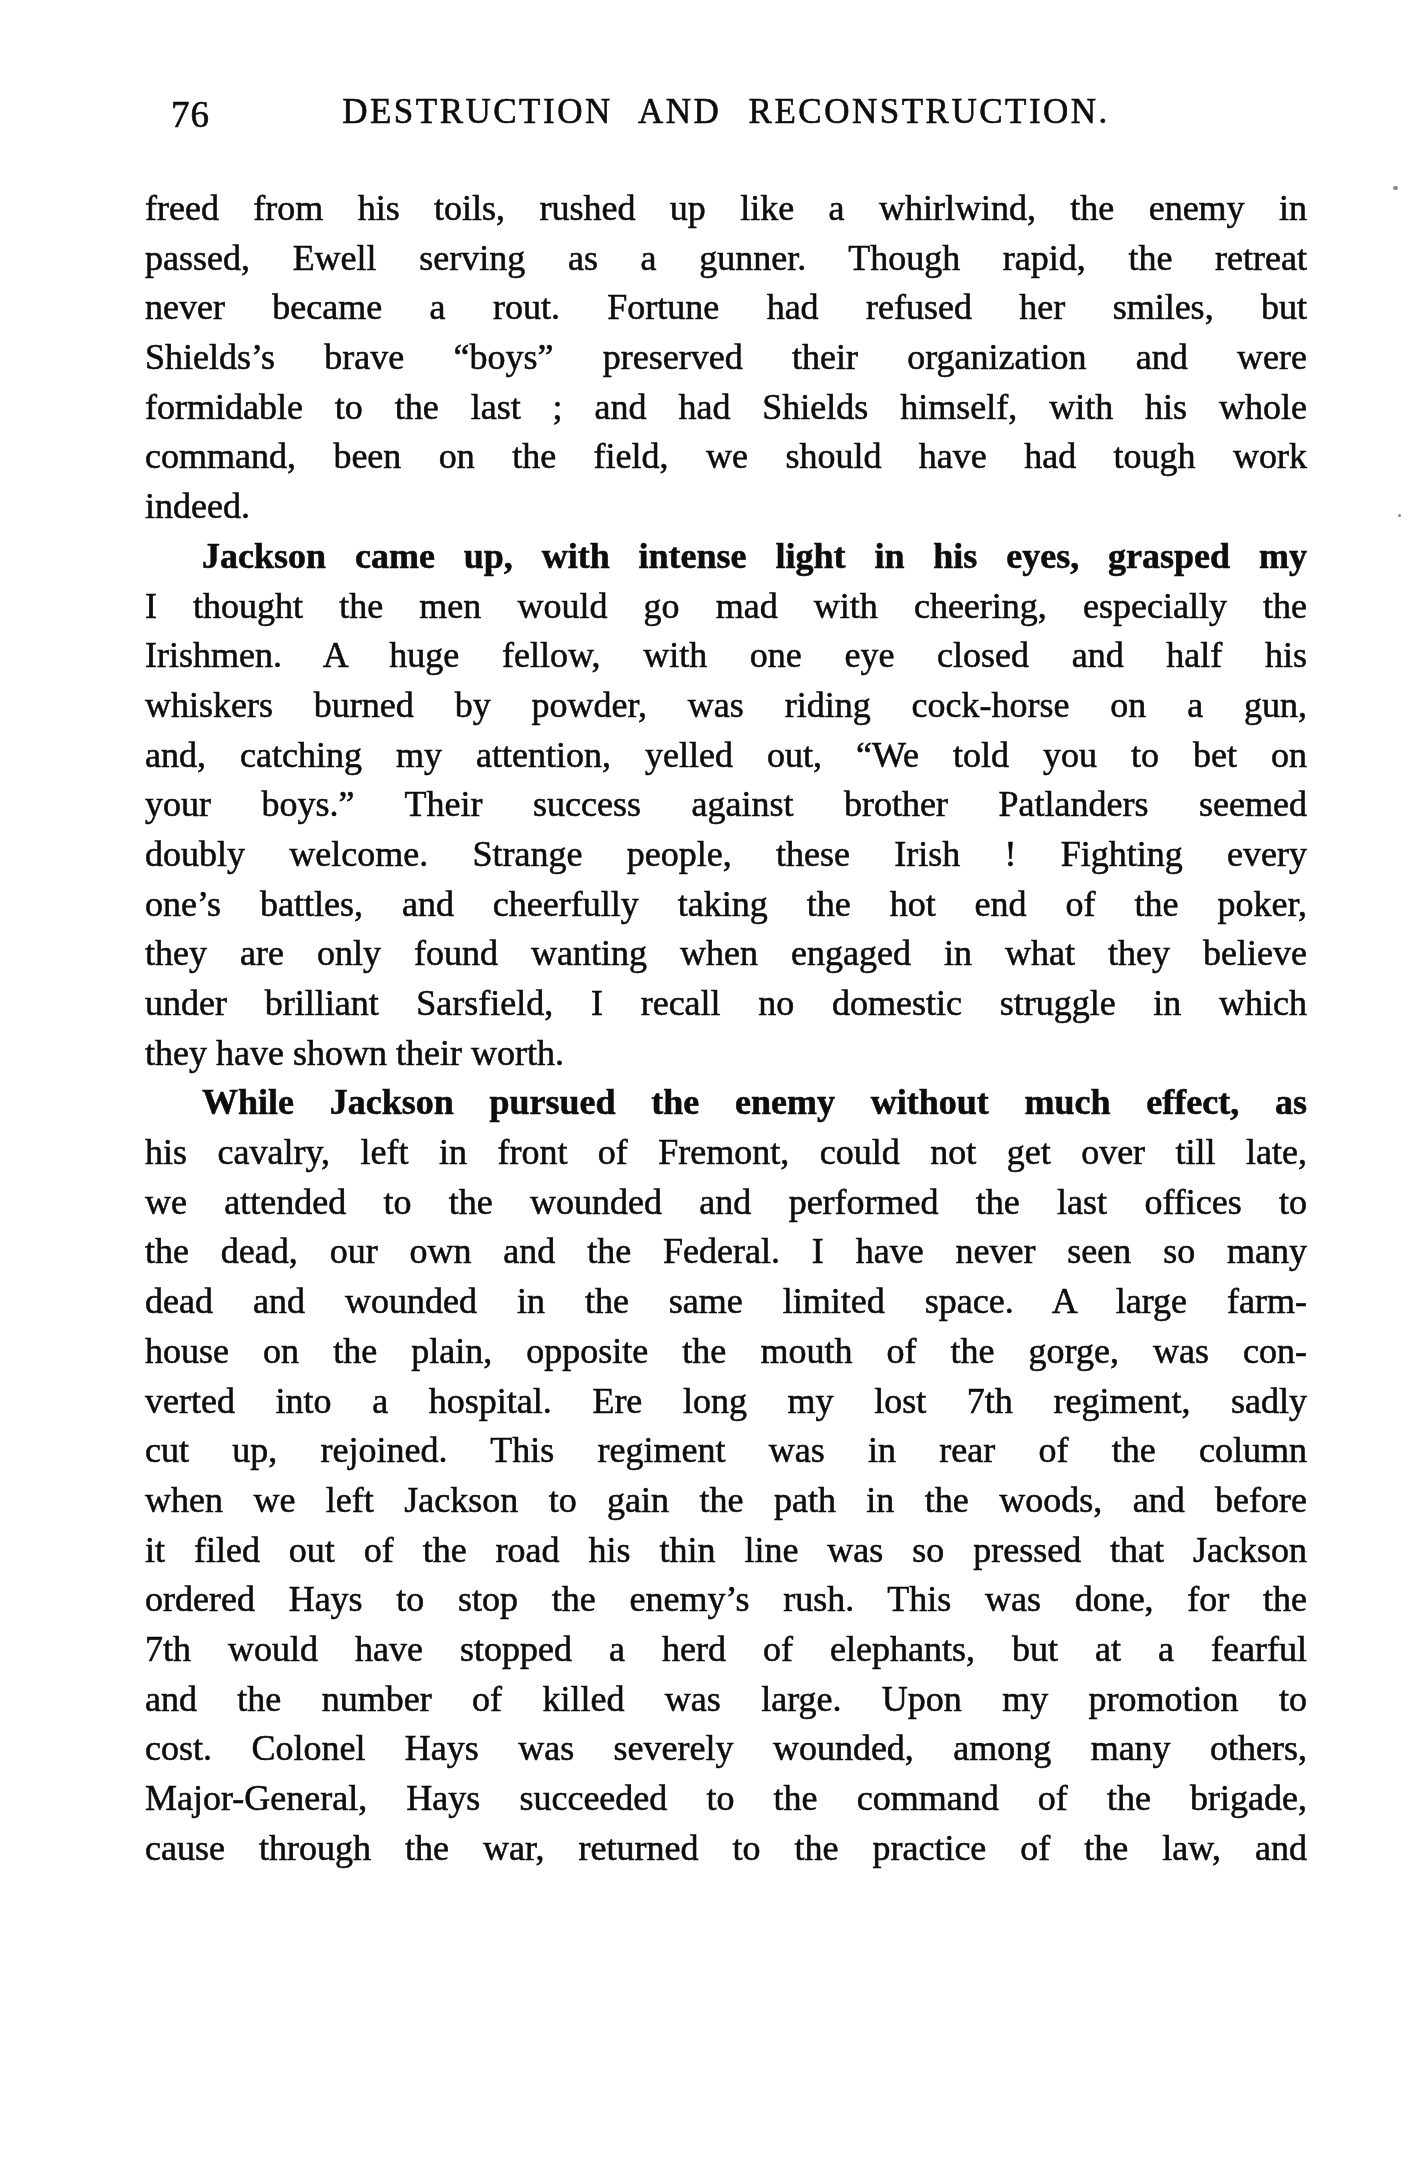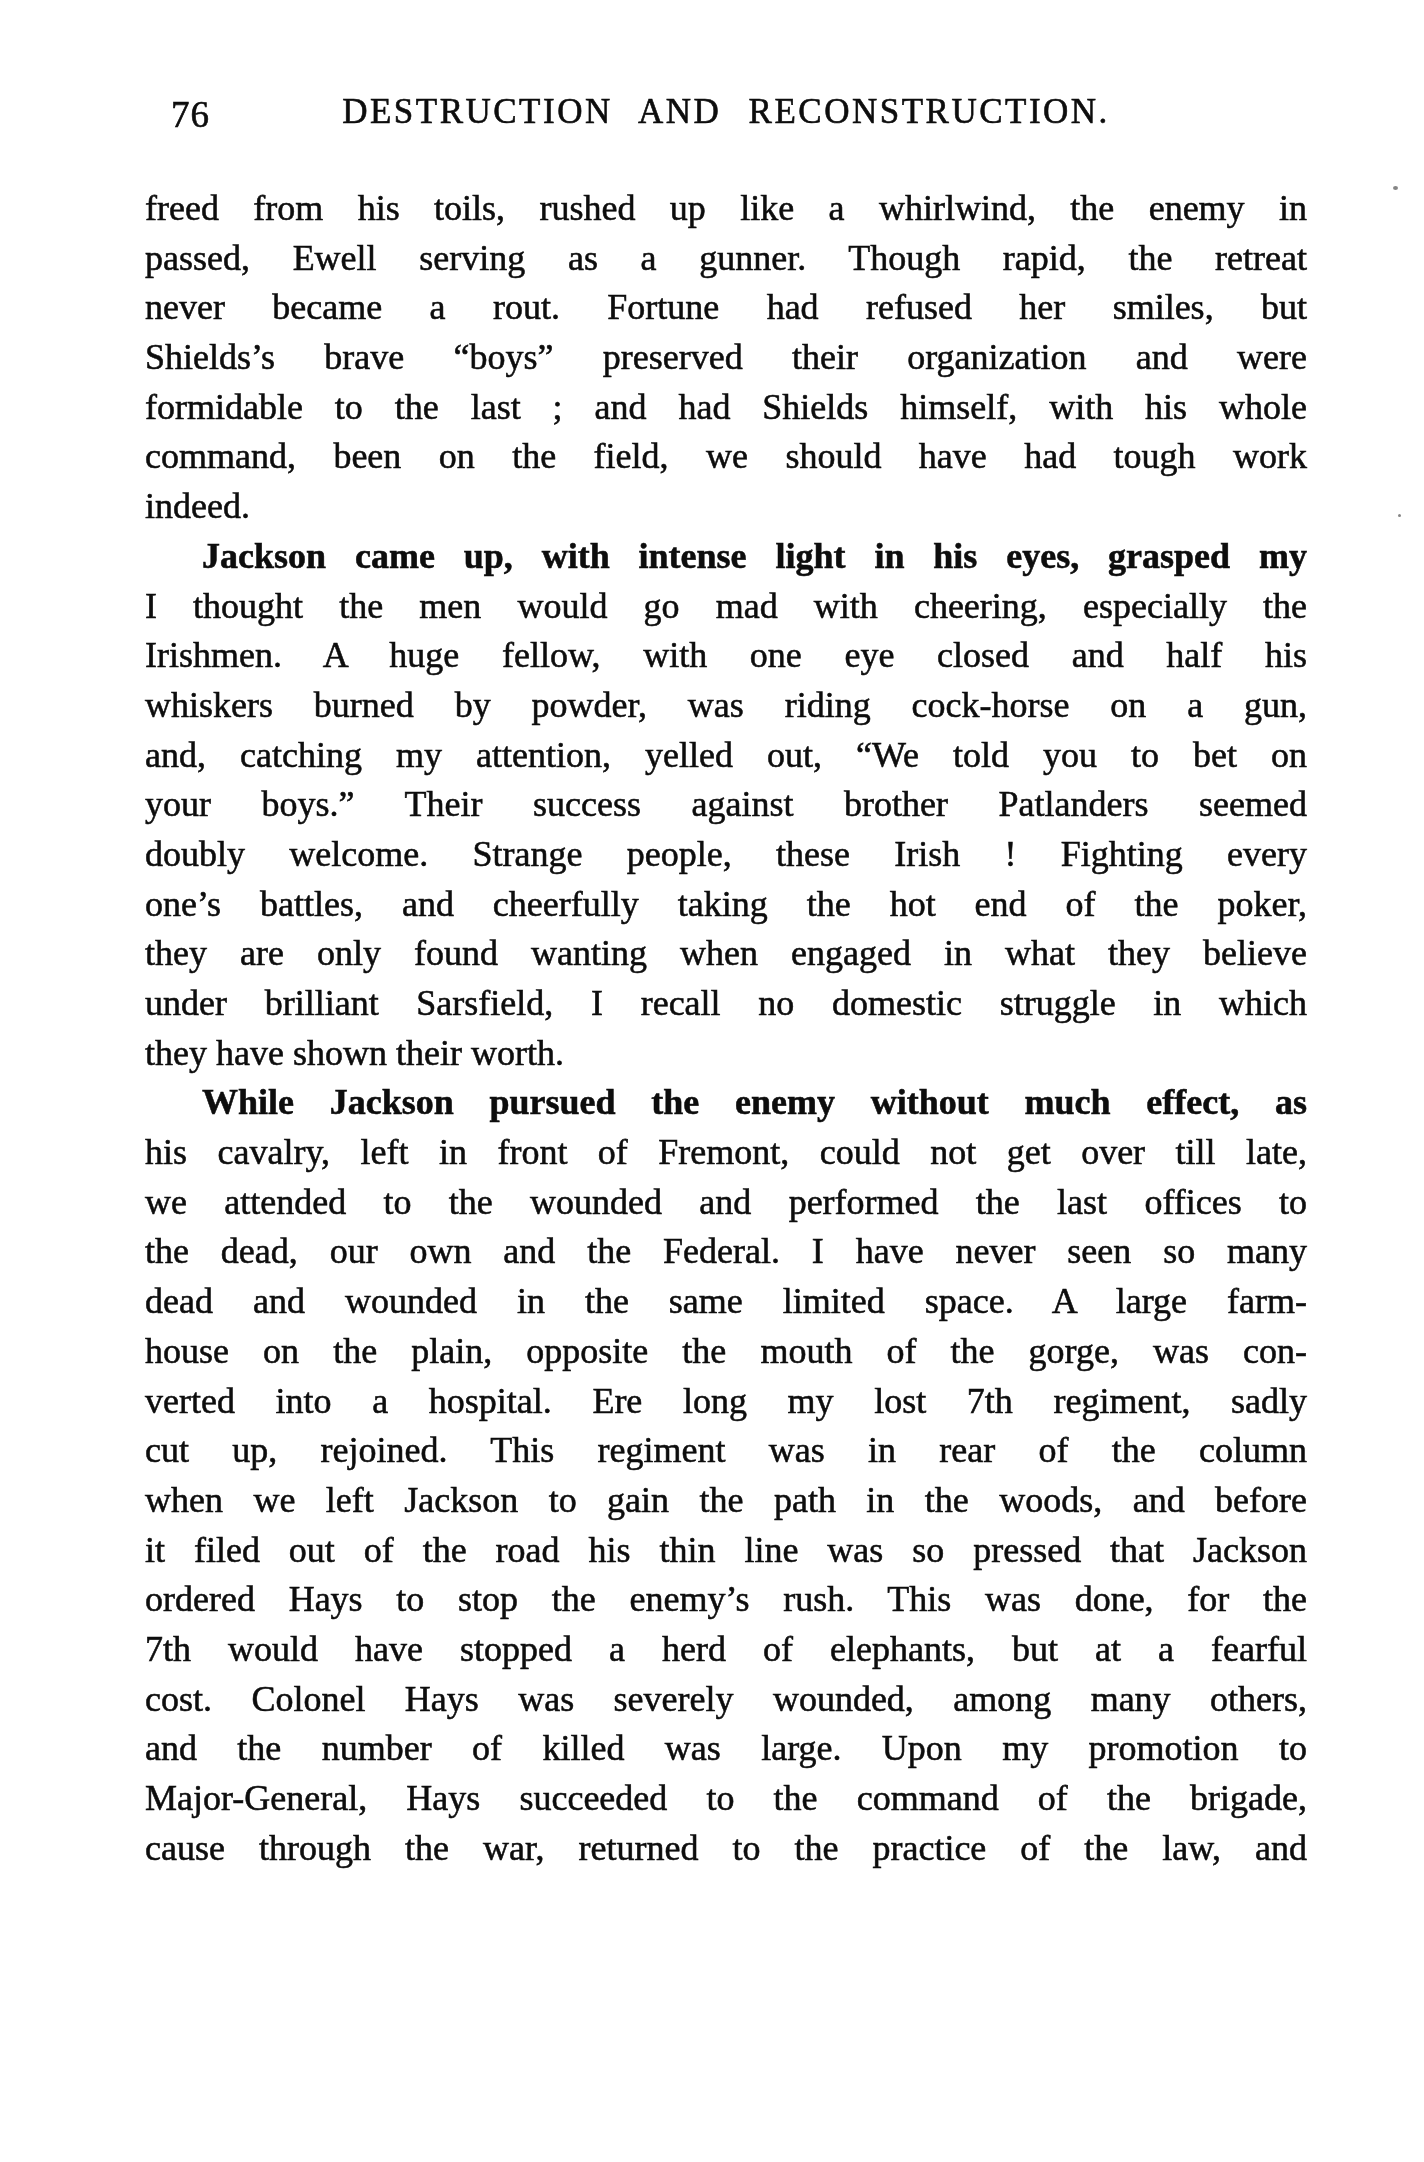--- a/index.html
+++ b/index.html
@@ -95,21 +95,21 @@
       <div class="line">we attended to the wounded and performed the last offices to</div>
       <div class="line">the dead, our own and the Federal.  I have never seen so many</div>
       <div class="line">dead and wounded in the same limited space.  A large farm-</div>
       <div class="line">house on the plain, opposite the mouth of the gorge, was con-</div>
       <div class="line">verted into a hospital.  Ere long my lost 7th regiment, sadly</div>
       <div class="line">cut up, rejoined.  This regiment was in rear of the column</div>
       <div class="line">when we left Jackson to gain the path in the woods, and before</div>
       <div class="line">it filed out of the road his thin line was so pressed that Jackson</div>
       <div class="line">ordered Hays to stop the enemy’s rush.  This was done, for the</div>
       <div class="line">7th would have stopped a herd of elephants, but at a fearful</div>
+      <div class="line">and the number of killed was large.  Upon my promotion to</div>
       <div class="line">cost.  Colonel Hays was severely wounded, among many others,</div>
-      <div class="line">and the number of killed was large.  Upon my promotion to</div>
       <div class="line">Major-General, Hays succeeded to the command of the brigade,</div>
       <div class="line">cause through the war, returned to the practice of the law, and</div>
     </main>
 
   <div class="speck s1"></div>
   <div class="speck s2"></div>
 </div>
 
 </body></html>

